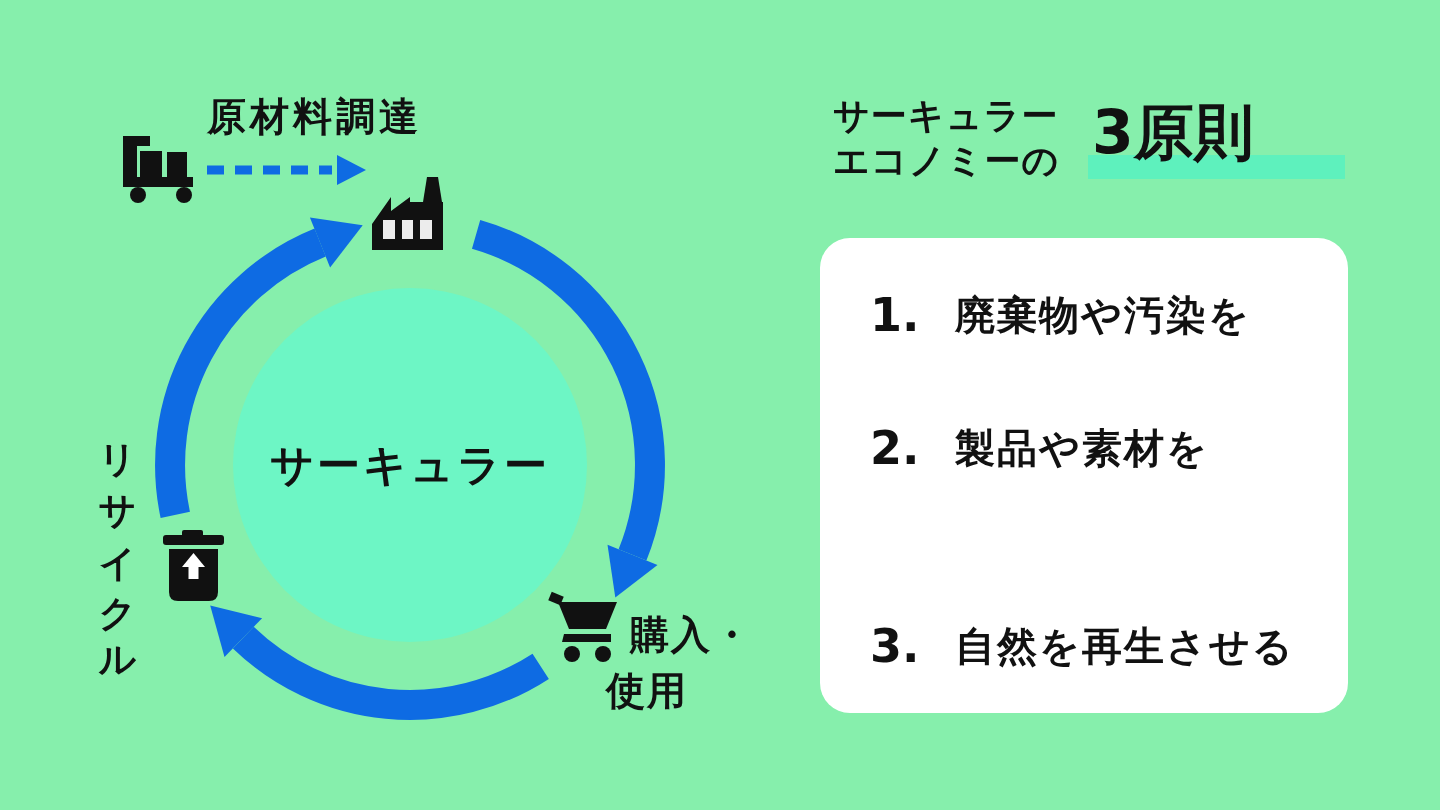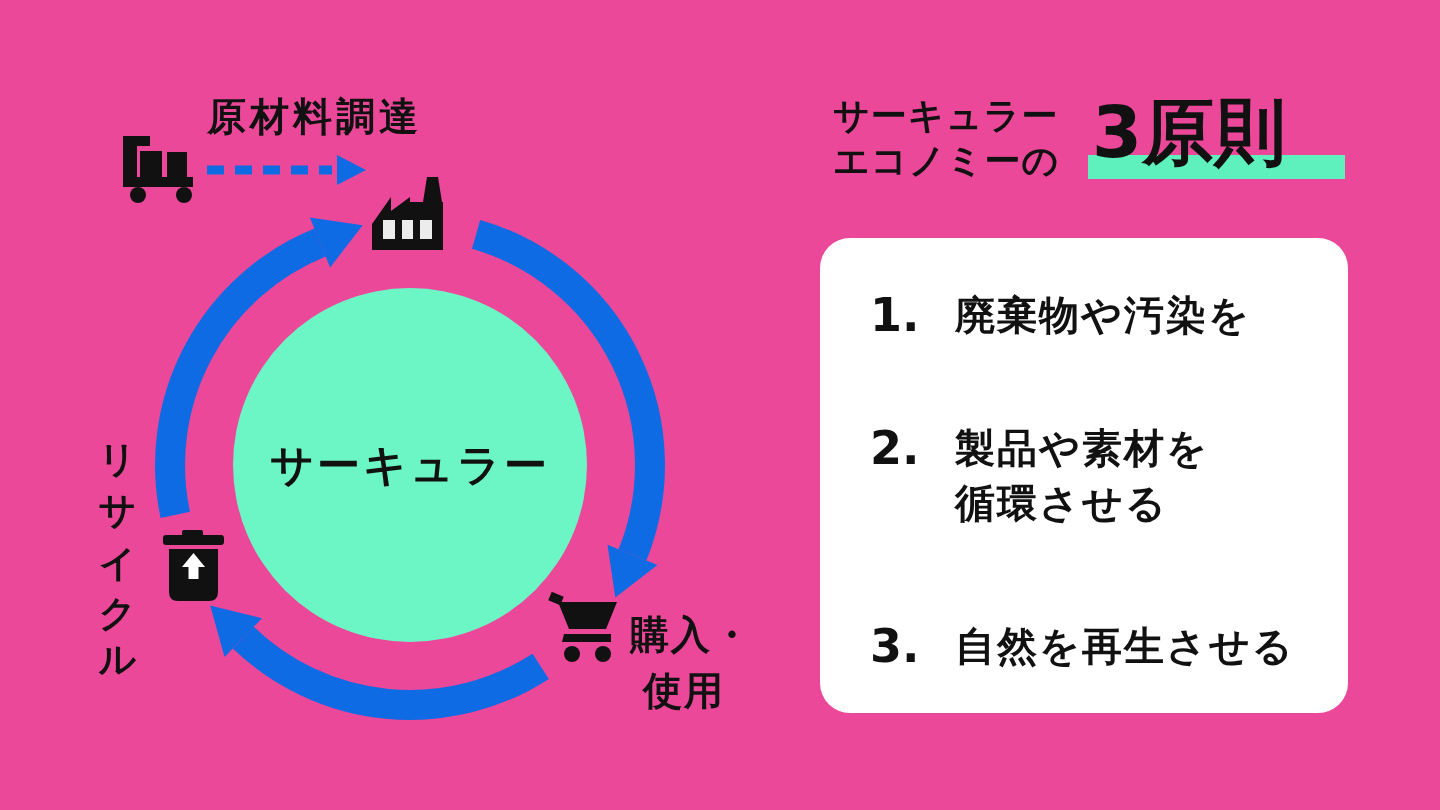--- a/index.html
+++ b/index.html
@@ -1,50 +1,50 @@
 <!DOCTYPE html>
 <html><head>
 <meta charset="utf-8">
 <style>
   * { margin:0; padding:0; box-sizing:border-box; }
   html,body { background:#ECECEC; }
   .stage {
     position:relative; width:1440px; height:810px;
-    background:#ec4899; overflow:hidden;
+    background:#86efac; overflow:hidden;
     font-family:"DejaVu Sans","Liberation Sans",sans-serif;
     color:#111;
   }
   .abs { position:absolute; }
 
   
   .lbl { font-weight:800; color:#111; white-space:nowrap; }
   .procurement { left:207px; top:90px; font-size:39px; letter-spacing:4px; }
   .mfg { left:458px; top:160px; font-size:40px; letter-spacing:4px; }
   .purchase1 { left:630px; top:608px; font-size:39px; letter-spacing:2px; }
-  .purchase2 { left:643px; top:664px; font-size:39px; letter-spacing:2px; }
+  .purchase2 { left:606px; top:664px; font-size:39px; letter-spacing:2px; }
   .recycle {
     left:92px; top:417px; font-size:37px; letter-spacing:9px;
     writing-mode:vertical-rl; text-orientation:upright;
   }
 
   .center-circle {
     left:233px; top:288px; width:354px; height:354px;
     border-radius:50%; background:#6DF6C5;
     display:flex; flex-direction:column; align-items:center; justify-content:center;
     font-size:43px; font-weight:800; line-height:52px; letter-spacing:3px;
     text-align:center;
   }
 
   .diagram-svg { left:0; top:0; width:1440px; height:810px; pointer-events:none; }
   .icon-svg { pointer-events:none; }
 
   
   .title-small { left:833px; top:93px; font-size:36px; font-weight:800; line-height:45px; letter-spacing:1px; }
   .title-highlight { left:1088px; top:155px; width:257px; height:24px; background:#5EF1BD; }
-  .title-big { left:1092px; top:82px; font-size:72px; font-weight:900; line-height:100px; letter-spacing:0; }
+  .title-big { left:1092px; top:82px; font-size:60px; font-weight:900; line-height:100px; letter-spacing:0; }
 
   .card {
     left:820px; top:238px; width:528px; height:475px;
     background:#FFFFFF; border-radius:30px;
   }
   .item { position:absolute; left:50px; display:flex; align-items:flex-start; }
   .item .num { width:85px; font-size:46px; font-weight:800; line-height:55px; }
   .item .lines { font-size:40px; font-weight:800; line-height:55px; letter-spacing:2px; white-space:nowrap; }
   .item1 { top:50px; }
   .item2 { top:183px; }
@@ -135,21 +135,20 @@
     <div class="item item1">
       <span class="num">1.</span>
       <div class="lines">
         <div>廃棄物や汚染を</div>
       </div>
     </div>
     <div class="item item2">
       <span class="num">2.</span>
       <div class="lines">
         <div>製品や素材を</div>
-        <div>循環させる</div>
       </div>
     </div>
     <div class="item item3">
       <span class="num">3.</span>
       <div class="lines">
         <div>自然を再生させる</div>
       </div>
     </div>
   </div>
 

